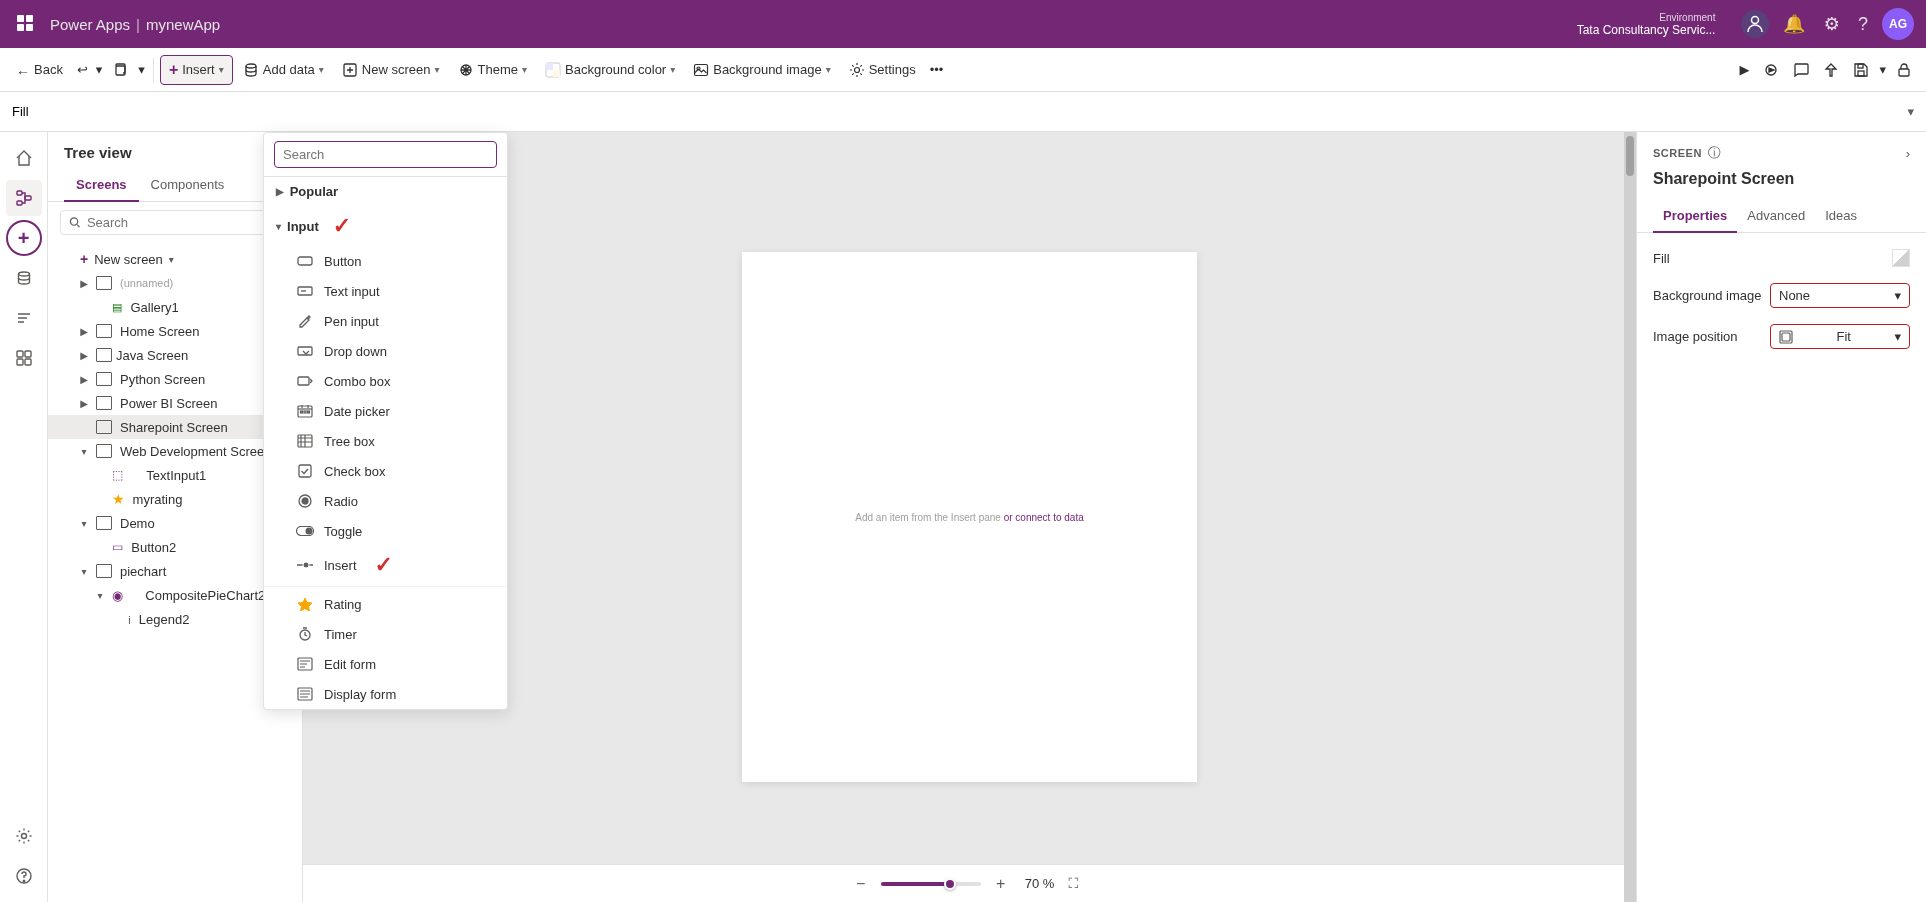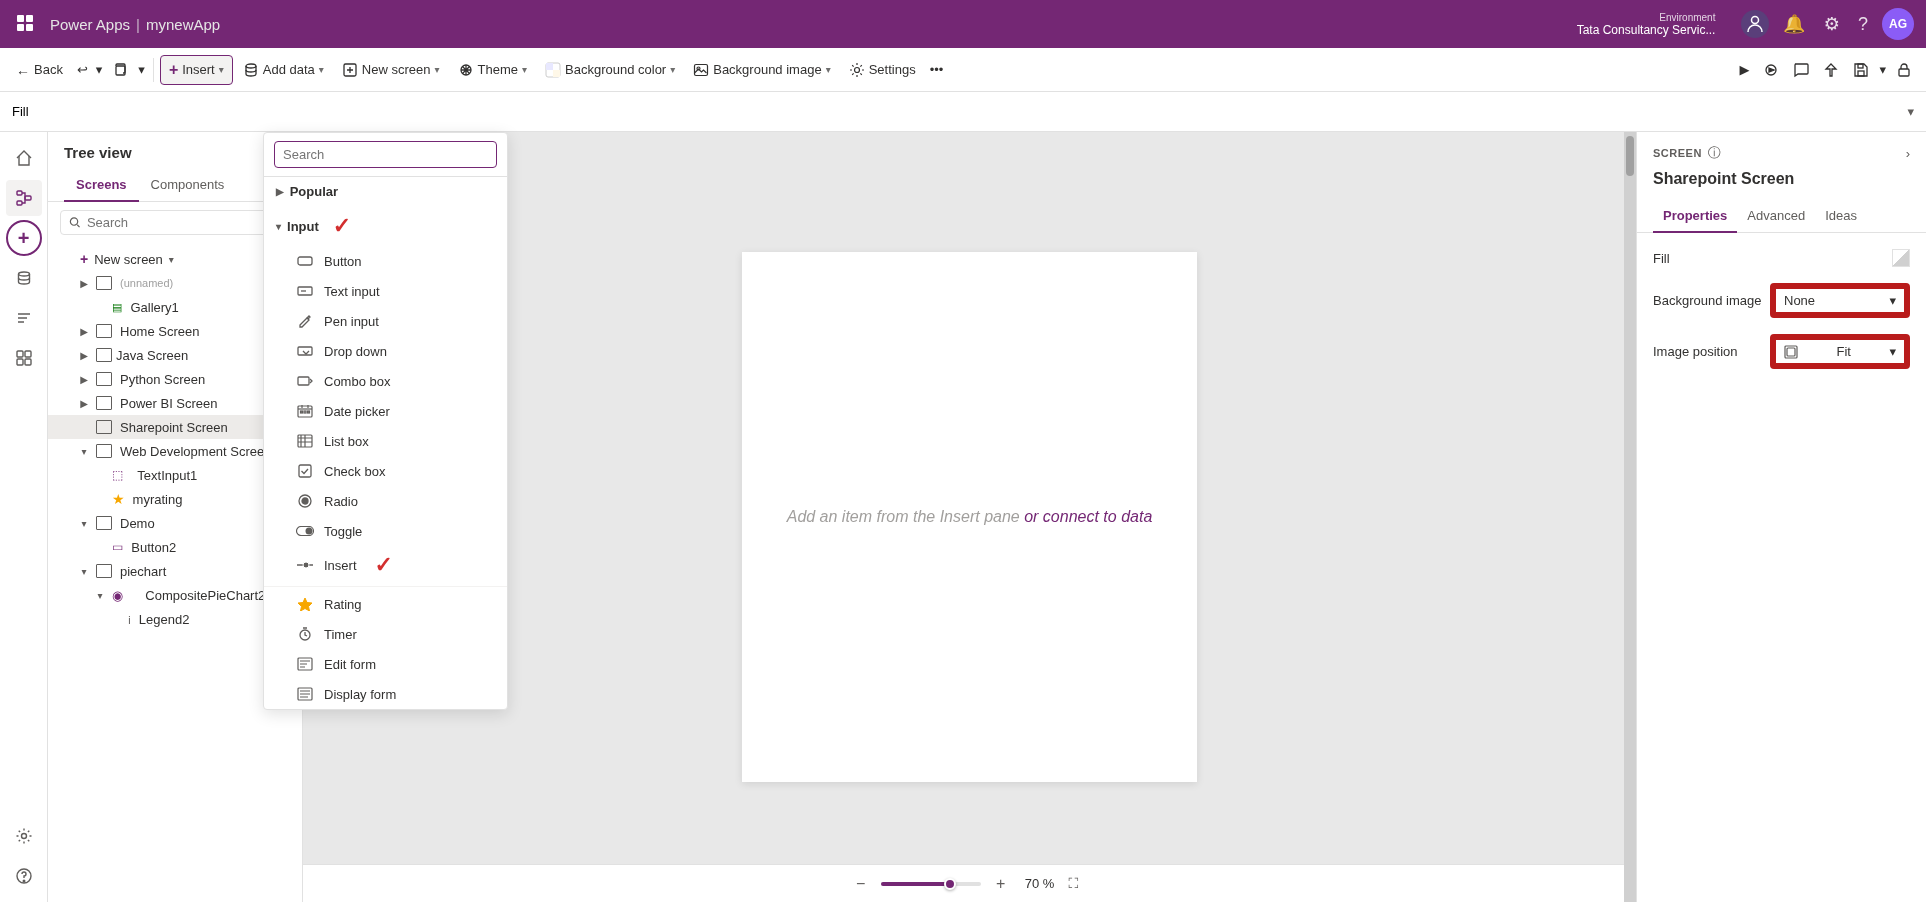--- a/index.html
+++ b/index.html
@@ -184,24 +184,23 @@
       width: 455px;
       height: 530px;
       background: white;
       display: flex;
       align-items: center;
       justify-content: center;
       flex-direction: column;
       box-shadow: 0 2px 8px rgba(0,0,0,0.1);
     }
     .canvas-placeholder {
-      font-size: 16px;
+      font-size: 10px;
       color: #a19f9d;
       text-align: center;
-      font-style: italic;
     }
     .canvas-placeholder .or { color: #742774; }
     .canvas-scroll-bar {
       position: absolute; right: 0; top: 0; bottom: 0; width: 12px;
       background: #d0d0d0;
       display: flex; flex-direction: column; align-items: center;
     }
     .canvas-scroll-thumb {
       width: 8px; height: 40px; background: #a0a0a0; border-radius: 4px; margin-top: 4px;
     }
@@ -234,21 +233,21 @@
     .right-panel-header .expand-arrow { margin-left: auto; color: #605e5c; cursor: pointer; }
     .right-panel-title { padding: 0 16px 12px; font-size: 16px; font-weight: 600; color: #323130; }
     .right-panel-tabs { display: flex; border-bottom: 1px solid #e1e1e1; padding: 0 16px; }
     .right-panel-tab { padding: 8px 10px; cursor: pointer; font-size: 13px; color: #605e5c; border-bottom: 2px solid transparent; margin-bottom: -1px; }
     .right-panel-tab.active { color: #742774; border-bottom-color: #742774; font-weight: 600; }
     .right-panel-content { padding: 16px; display: flex; flex-direction: column; gap: 16px; }
     .prop-row { display: flex; align-items: center; justify-content: space-between; }
     .prop-label { font-size: 13px; color: #323130; }
     .prop-value {
       display: flex; align-items: center; gap: 6px;
-      border: 6px solid #b91c1c; border-radius: 4px; padding: 4px 8px;
+      border: 1px solid #b91c1c; border-radius: 4px; padding: 4px 8px;
       font-size: 13px; color: #323130; cursor: pointer; min-width: 140px; justify-content: space-between;
     }
     .prop-color-swatch { width: 18px; height: 18px; border: 1px solid #e1e1e1; cursor: pointer; }
     .fill-swatch { background: linear-gradient(135deg, #fff 50%, #d0d0d0 50%); }
   </style>
 </head>
 <body>
 
 <div class="top-nav">
   <div class="apps-icon">
@@ -513,21 +512,21 @@
 
       <div class="tree-item indent-1">
         <div class="expand-icon">▾</div>
         <div class="screen-icon"></div>
         <span style="margin-left:4px">Web Development Screen</span>
       </div>
 
       <div class="tree-item indent-2">
         <div class="expand-icon"></div>
         <span style="font-size:12px;color:#742774">⬚</span>
-        <span style="margin-left:10px">TextInput1</span>
+        <span style="margin-left:19px">TextInput1</span>
       </div>
 
       <div class="tree-item indent-2">
         <div class="expand-icon"></div>
         <span class="star-icon">★</span>
         <span style="margin-left:4px">myrating</span>
       </div>
 
       <div class="tree-item indent-1">
         <div class="expand-icon">▾</div>
@@ -643,21 +642,21 @@
       </div>
 
       <div class="insert-item">
         <div class="insert-item-icon">
           <svg width="16" height="14" viewBox="0 0 16 14" fill="none" stroke="#605e5c" stroke-width="1.2">
               <rect x="1" y="1" width="14" height="12" rx="1"></rect>
               <path d="M1 4h14M1 8h14"></path>
               <path d="M4 1v12M8 1v12"></path>
             </svg>
         </div>
-        <span>List box</span>
+        <span>Tree box</span>
       </div>
 
       <div class="insert-item">
         <div class="insert-item-icon">
           <svg width="14" height="14" viewBox="0 0 14 14" fill="none" stroke="#605e5c" stroke-width="1.3">
               <rect x="1" y="1" width="12" height="12" rx="1.5"></rect>
               <path d="M3.5 7l2.5 2.5 4-4.5"></path>
             </svg>
         </div>
         <span>Check box</span>

